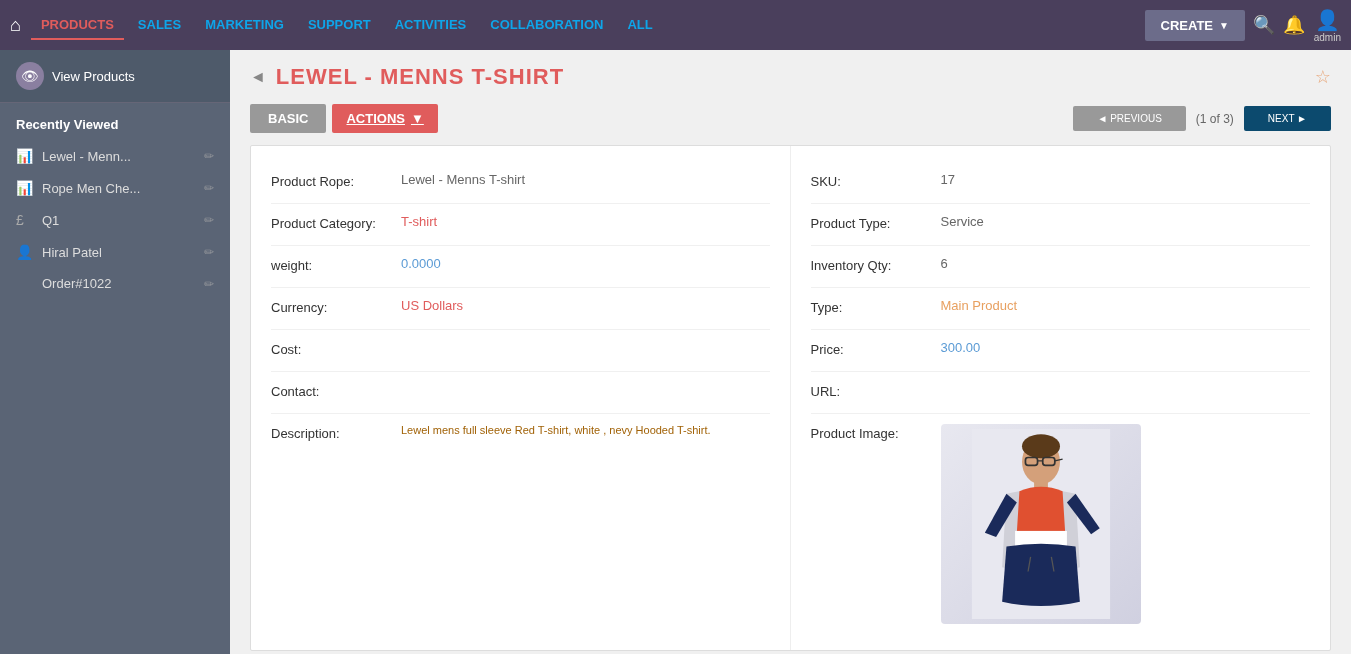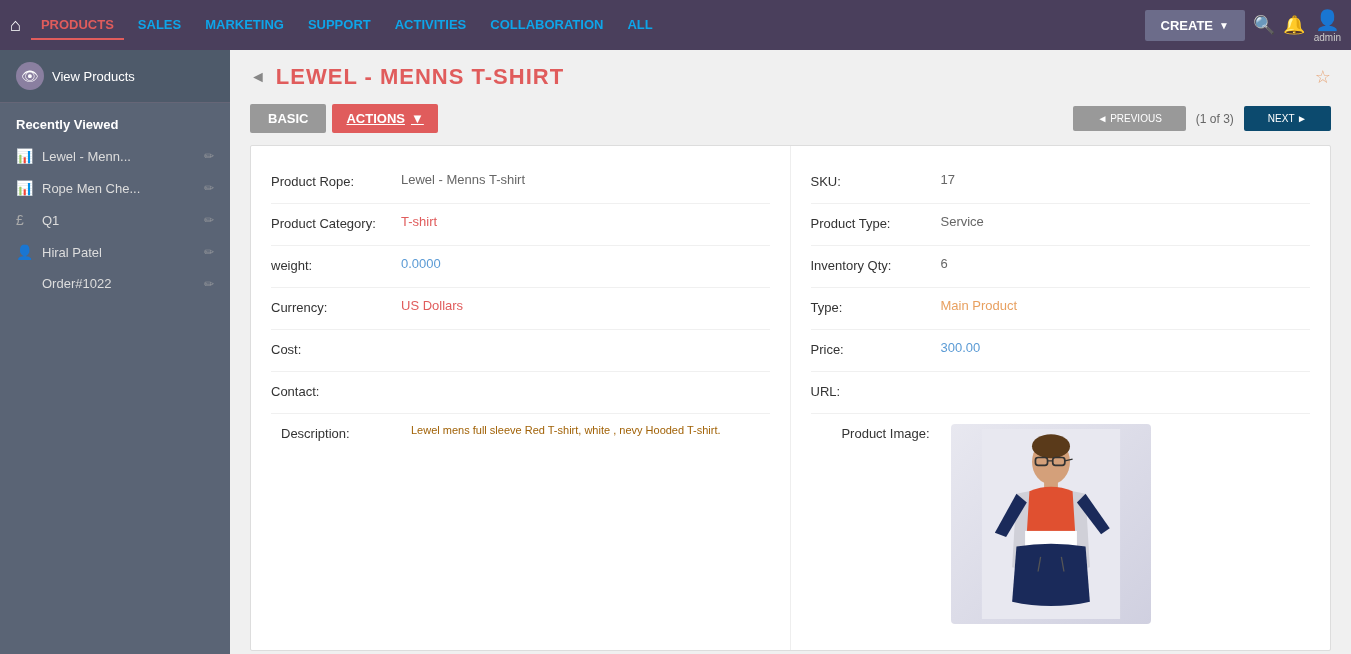--- a/index.html
+++ b/index.html
@@ -242,21 +242,21 @@
       padding: 16px 20px;
     }
     .form-left { border-right: 1px solid #eee; }
     .form-row {
       display: flex;
       align-items: flex-start;
       padding: 10px 0;
       border-bottom: 1px solid #f0f0f0;
       min-height: 42px;
     }
-    .form-row:last-child { border-bottom: none; margin-left: 10px; }
+    .form-row:last-child { border-bottom: none; }
     .form-label {
       color: #333;
       font-size: 13px;
       min-width: 130px;
       padding-top: 2px;
     }
     .form-value {
       color: #666;
       font-size: 13px;
       flex: 1;
@@ -425,21 +425,21 @@
             <span class="form-value orange-value">Main Product</span>
           </div>
           <div class="form-row">
             <span class="form-label">Price:</span>
             <span class="form-value blue-value">300.00</span>
           </div>
           <div class="form-row">
             <span class="form-label">URL:</span>
             <span class="form-value"></span>
           </div>
-          <div class="form-row" style="align-items: flex-start; text-align: center;">
+          <div class="form-row" style="align-items: flex-start;">
             <span class="form-label">Product Image:</span>
             <div class="product-image-placeholder">
 
               <svg class="man-figure" viewBox="0 0 160 220" xmlns="http://www.w3.org/2000/svg">
 
                 <rect width="160" height="220" fill="#e8e8f0"></rect>
 
                 <ellipse cx="80" cy="38" rx="22" ry="26" fill="#d4a07a"></ellipse>
 
                 <ellipse cx="80" cy="20" rx="22" ry="14" fill="#5a3a1a"></ellipse>

